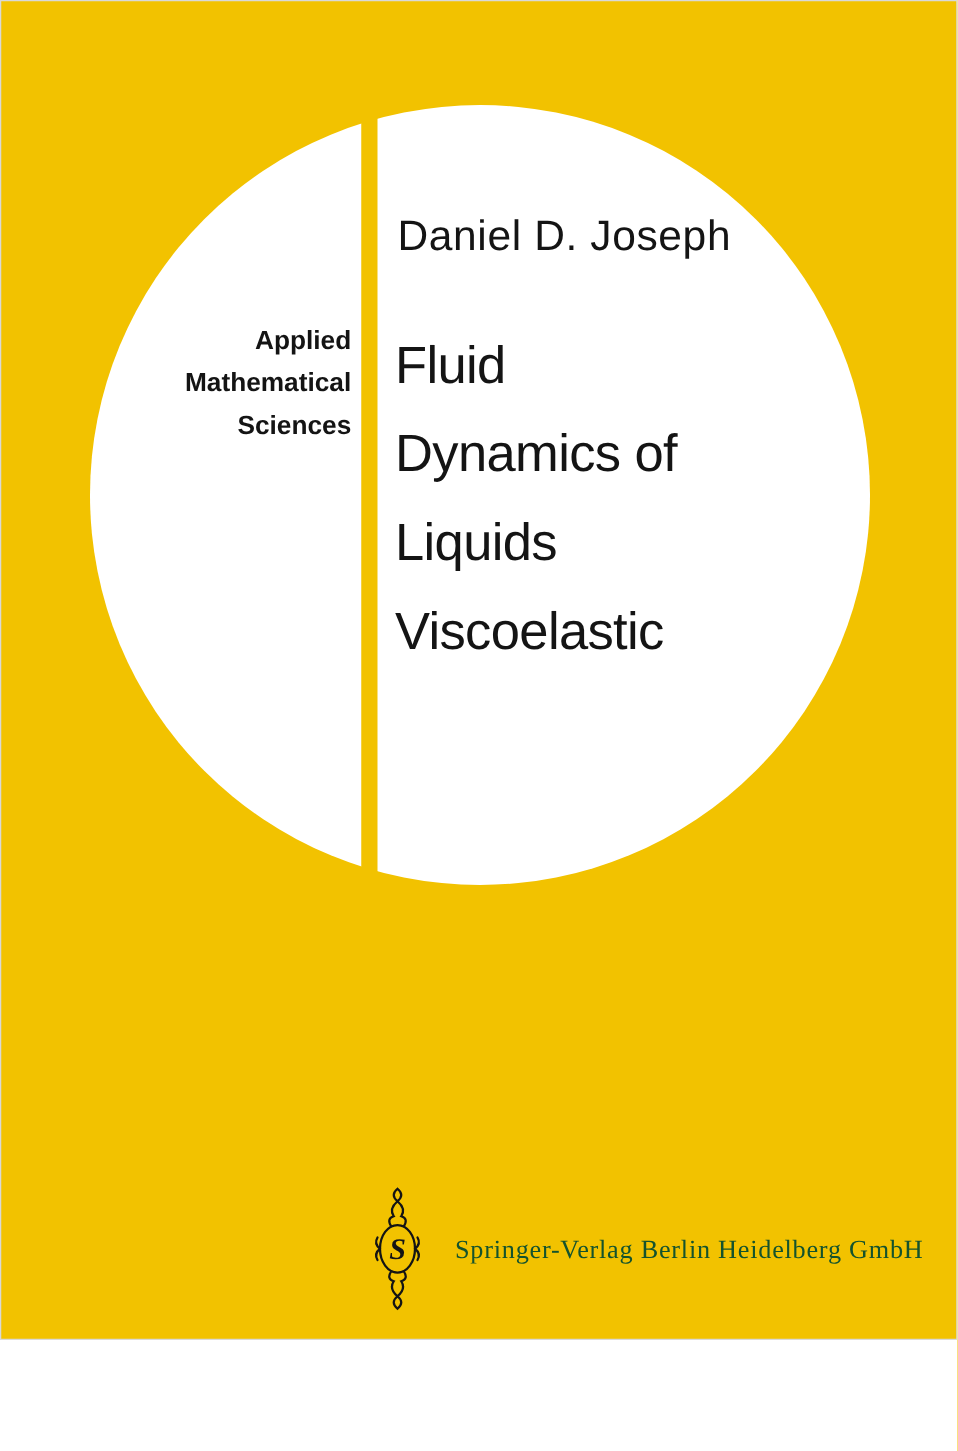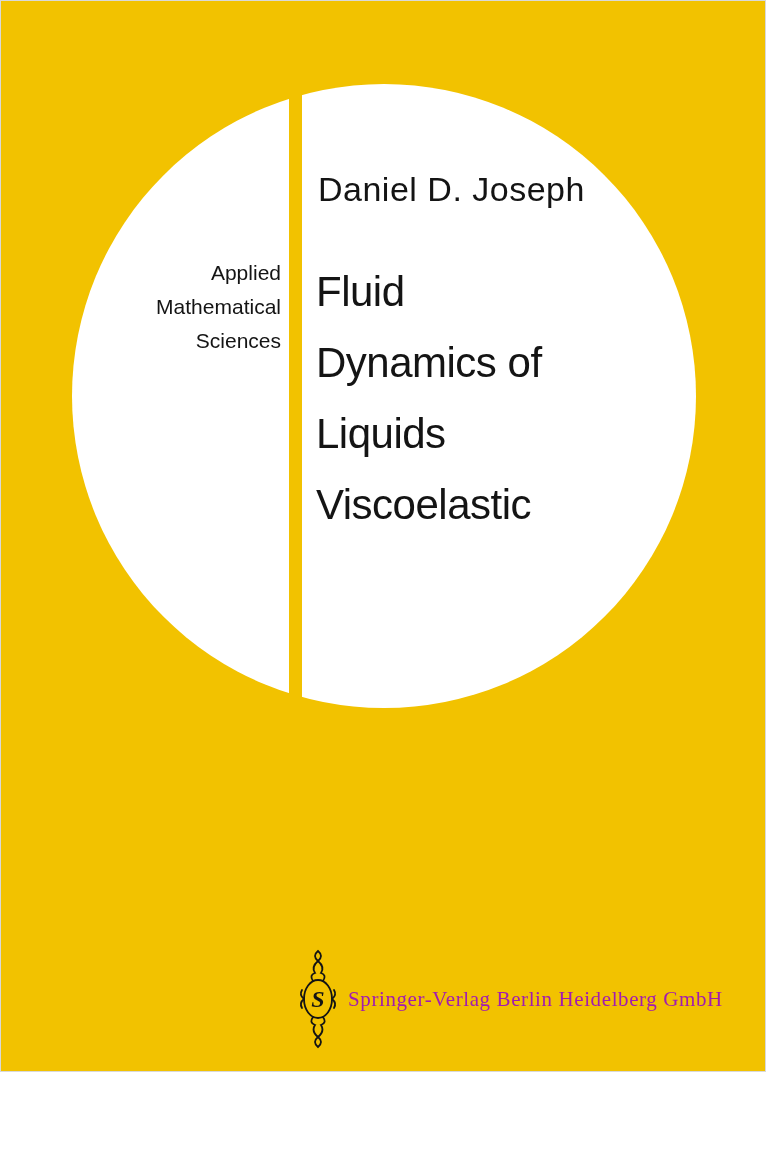--- a/index.html
+++ b/index.html
@@ -44,21 +44,21 @@
     top: 170px;
     font-size: 34px;
     letter-spacing: 0.5px;
     color: var(--text);
   }
   .series {
     position: absolute;
     right: 485px;
     top: 256px;
     text-align: right;
-    font-weight: normal;
+    font-weight: bold;
     font-size: 21px;
     line-height: 34px;
     color: var(--text);
     white-space: nowrap;
   }
   .series .number {
     margin-top: 7px;
   }
   .title {
     position: absolute;
@@ -79,22 +79,22 @@
   }
   .emblem {
     width: 44px;
     height: 102px;
     flex: 0 0 auto;
   }
   .publisher-name {
     font-family: "Liberation Serif", serif;
     font-size: 21px;
     letter-spacing: 0.6px;
-    color: #a21caf;
-    margin-left: 8px;
+    color: #14532d;
+    margin-left: 24px;
     white-space: nowrap;
   }
 </style>
 </head>
 <body>
 
 <div class="cover">
 
   <div class="circle"></div>
   <div class="stripe"></div>

